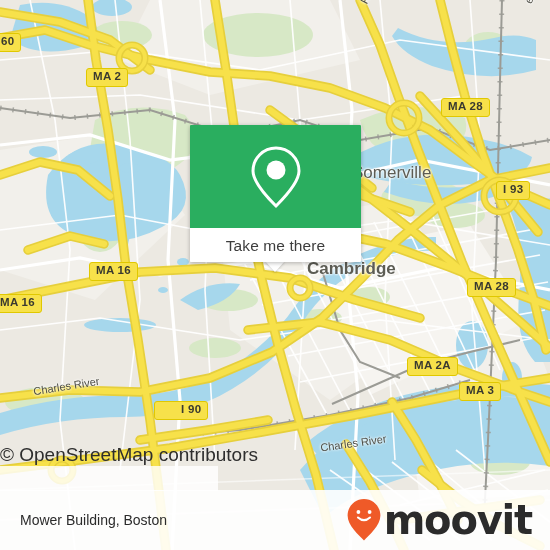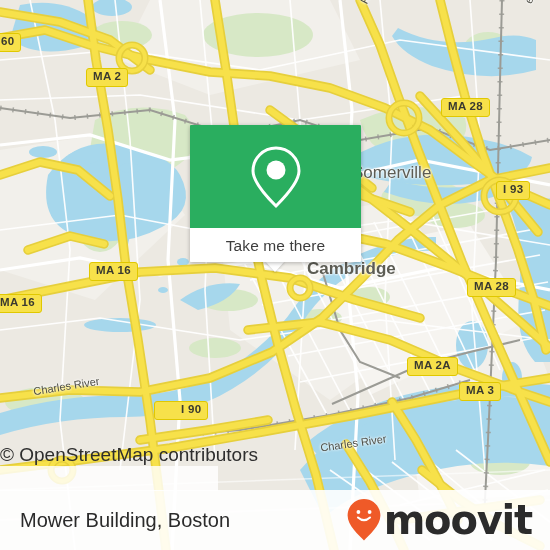--- a/index.html
+++ b/index.html
@@ -126,21 +126,21 @@
     width: 550px; height: 60px;
     background: rgba(255,255,255,.90);
     z-index: 60;
     display: flex;
     align-items: center;
     justify-content: space-between;
     padding: 0 18px 0 20px;
   }
   #footer-title {
     color: #2b2b2b;
-    font-size: 20px;
+    font-size: 14px;
     font-family: "Liberation Sans", sans-serif;
     white-space: nowrap;
   }
   #logo {
     display: flex;
     align-items: center;
     gap: 2px;
   }
   #logo-text {
     color: #2b2b2b;

